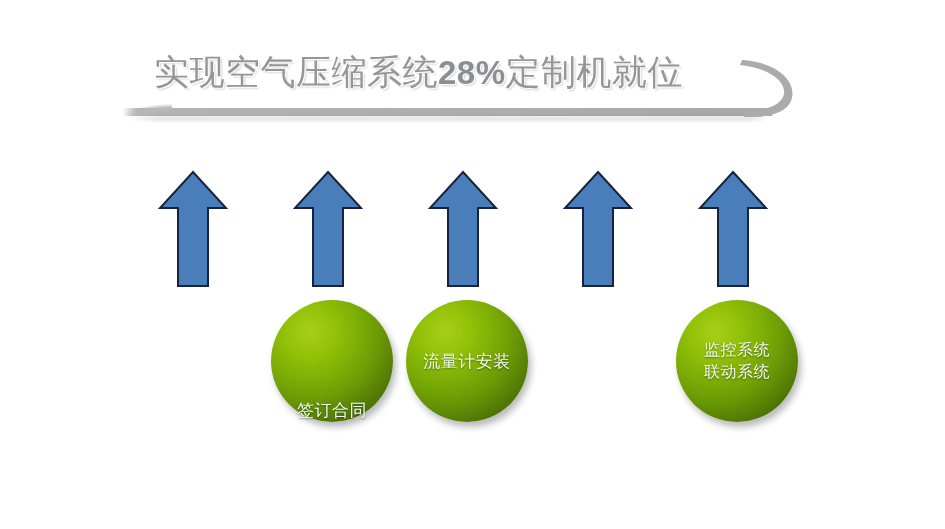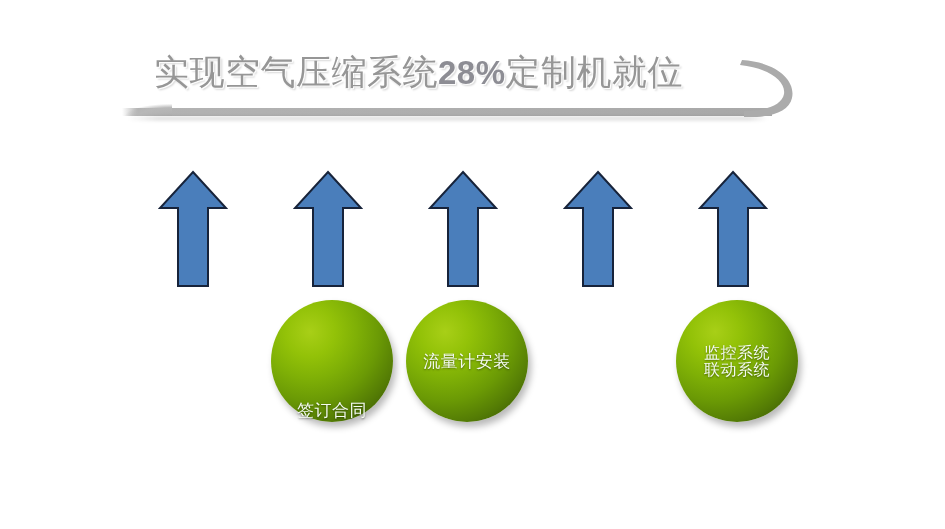--- a/index.html
+++ b/index.html
@@ -121,21 +121,21 @@
     font-family: "Liberation Serif", "DejaVu Serif", serif;
     font-size: 17px;
     line-height: 23px;
     color: #f4fbf1;
     text-align: center;
     letter-spacing: 0.5px;
     text-shadow: 0 1px 2px rgba(0,0,0,0.45);
     white-space: pre-line;
     padding: 0 4px;
   }
-  .node.wide .node-label { font-size: 16px; line-height: 17px; }
+  .node.wide .node-label { font-size: 16px; line-height: 22px; }
 </style>
 </head>
 <body>
 
 <div id="slide">
 
   <div class="title-banner">
 
     <div class="banner-rail"></div>
     <div class="banner-rail-shadow"></div>

